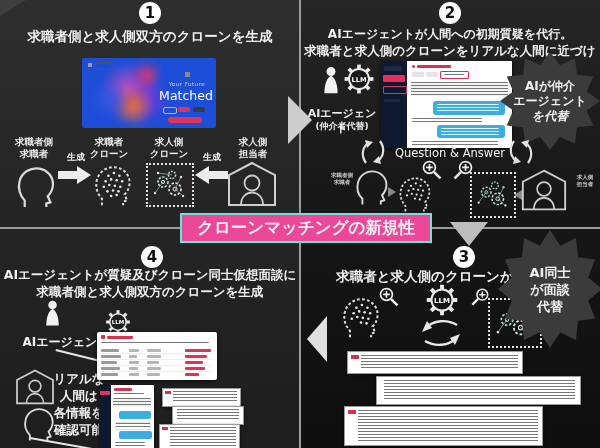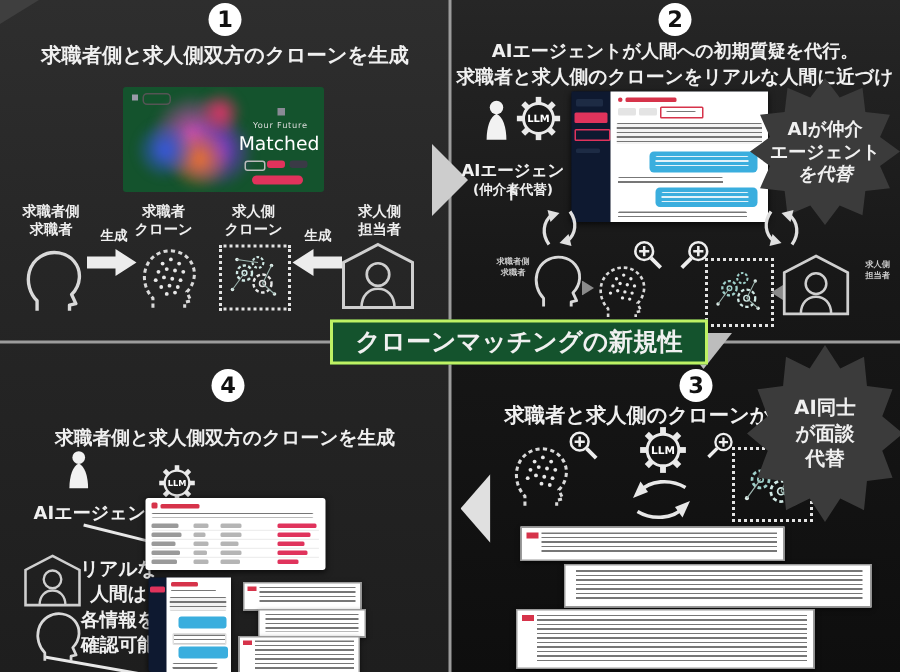--- a/index.html
+++ b/index.html
@@ -38,21 +38,21 @@
   <div class="abs" style="left:299px;top:0;width:2px;height:448px;background:#9c9c9c;"></div>
   <div class="abs" style="left:0;top:227px;width:600px;height:2px;background:#9c9c9c;"></div>
 
   <div class="abs tri-r" style="left:288px;top:96px;width:24px;height:48px;"></div>
   <div class="abs tri-d" style="left:450px;top:222px;width:38px;height:24px;"></div>
   <div class="abs tri-l" style="left:307px;top:316px;width:20px;height:46px;z-index:6;"></div>
 
   <div class="abs stepnum" style="left:139px;top:2px;">1</div>
   <div class="abs ctr b" style="left:0;top:28px;width:300px;font-size:13.5px;">求職者側と求人側双方のクローンを生成</div>
 
-  <div class="abs" style="left:82px;top:58px;width:134px;height:70px;background:#14532d;overflow:hidden;border-radius:2px;">
+  <div class="abs" style="left:82px;top:58px;width:134px;height:70px;background:#1d4ed8;overflow:hidden;border-radius:2px;">
     <div class="abs" style="left:18px;top:4px;width:58px;height:58px;border-radius:50%;background:radial-gradient(circle,#d94fc0 0%,rgba(217,79,192,0) 70%);filter:blur(3px);"></div>
     <div class="abs" style="left:38px;top:18px;width:50px;height:50px;border-radius:50%;background:radial-gradient(circle,#7a35e0 0%,rgba(122,53,224,0) 70%);filter:blur(3px);"></div>
     <div class="abs" style="left:28px;top:28px;width:46px;height:40px;border-radius:50%;background:radial-gradient(circle,#e8732e 0%,rgba(232,115,46,0) 70%);filter:blur(3px);"></div>
     <div class="abs" style="left:8px;top:22px;width:40px;height:40px;border-radius:50%;background:radial-gradient(circle,#3558e0 0%,rgba(53,88,224,0) 70%);filter:blur(3px);"></div>
     <div class="abs" style="left:50px;top:2px;width:30px;height:30px;border-radius:50%;background:radial-gradient(circle,#e0356a 0%,rgba(224,53,106,0) 70%);filter:blur(3px);"></div>
     <div class="abs" style="left:6px;top:5px;width:4px;height:4px;background:#9a9aa8;"></div>
     <div class="abs" style="left:13px;top:4px;width:17px;height:6px;border:1px solid #555;border-radius:3px;"></div>
     <div class="abs" style="left:103px;top:14px;width:5px;height:5px;background:#8a8a96;"></div>
     <div class="abs ctr" style="left:78px;top:23px;width:54px;font-size:5.5px;color:#ddd;letter-spacing:.5px;">Your Future</div>
     <div class="abs ctr" style="left:74px;top:30px;width:60px;font-size:12.5px;color:#fff;">Matched</div>
@@ -223,20 +223,21 @@
     </svg>
   </div>
   <div class="abs" style="left:506px;top:138px;width:30px;height:28px;transform:scaleX(-1);">
     <svg width="30" height="28" viewBox="0 0 30 28">
       <path d="M8 25 C3 18 4 10 10 5" stroke="#e0e0e0" stroke-width="2.2" fill="none"></path>
         <polygon points="7,2 15,4 9,10" fill="#e0e0e0"></polygon>
       <path d="M22 3 C27 10 26 18 20 23" stroke="#e0e0e0" stroke-width="2.2" fill="none"></path>
         <polygon points="23,26 15,24 21,18" fill="#e0e0e0"></polygon>
     </svg>
   </div>
+  <div class="abs ctr" style="left:390px;top:146px;width:120px;font-size:11.5px;color:#f5f5f5;">Question &amp; Answer</div>
 
   <div class="abs tiny-label" style="left:329px;top:172px;width:26px;">
     <div>求職者側</div>
     <div>求職者</div>
   </div>
   <div class="abs" style="left:352px;top:164px;width:40px;height:44px;">
     <svg width="40" height="44" viewBox="0 0 50 50">
         <path d="M13 48 L13 41 C8 36 5.5 28 7.5 20.5 C10 11 19 5.5 28.5 7 C37.5 8.5 43.5 16 43 24.5 C42.7 29.5 40.5 33.5 37.5 36.5 L40.5 43 L36 44 L36 48" fill="none" stroke="#d9d9d9" stroke-width="2.4" stroke-linejoin="round"></path>
       </svg>
   </div>
@@ -301,22 +302,22 @@
       <polygon points="25,2 48,14 48,44 2,44 2,14" fill="none" stroke="#cfcfcf" stroke-width="2"></polygon>
       <circle cx="25" cy="22" r="7.5" fill="none" stroke="#cfcfcf" stroke-width="1.8"></circle>
       <path d="M14 44 C14 36 19 31.5 25 31.5 C31 31.5 36 36 36 44" fill="none" stroke="#cfcfcf" stroke-width="1.8"></path>
     </svg>
   </div>
   <div class="abs tiny-label" style="left:572px;top:174px;width:26px;">
     <div>求人側</div>
     <div>担当者</div>
   </div>
 
-  <div class="abs ctr b" style="left:180px;top:213px;width:248px;height:26px;border:2px solid #bef264;background:#14532d;z-index:5;
-              font-size:16.5px;line-height:26px;margin-left:40px;">
+  <div class="abs ctr b" style="left:180px;top:213px;width:248px;height:26px;border:2px solid #5eead4;background:#ec4899;z-index:5;
+              font-size:16.5px;line-height:26px;">
     <span>クローンマッチングの新規性</span>
   </div>
 
   <div class="abs stepnum" style="left:453px;top:246px;">3</div>
   <div class="abs ctr b" style="left:312px;top:268px;width:280px;font-size:13.5px;">求職者と求人側のクローンが仮想面談</div>
 
   <div class="abs" style="left:338px;top:292px;width:46px;height:48px;">
     <svg width="46" height="48" viewBox="0 0 50 50">
       <path d="M13 48 L13 41 C8 36 5.5 28 7.5 20.5 C10 11 19 5.5 28.5 7 C37.5 8.5 43.5 16 43 24.5 C42.7 29.5 40.5 33.5 37.5 36.5 L40.5 43 L36 44 L36 48" fill="none" stroke="#d9d9d9" stroke-width="2.2" stroke-dasharray="3 2.4" stroke-linejoin="round"></path>
       <g fill="#e8e8e8">
@@ -408,20 +409,21 @@
   </div>
   <div class="abs white-card" style="left:376px;top:376px;width:203px;height:27px;">
     <div class="abs mlines" style="left:7px;top:3px;width:191px;height:21px;"></div>
   </div>
   <div class="abs white-card" style="left:344px;top:406px;width:197px;height:38px;">
     <span class="redtag abs" style="left:3px;top:3px;"></span>
     <div class="abs mlines" style="left:13px;top:3px;width:180px;height:32px;"></div>
   </div>
 
   <div class="abs stepnum" style="left:141px;top:246px;">4</div>
+  <div class="abs ctr b" style="left:2px;top:267px;width:296px;font-size:12.5px;">AIエージェントが質疑及びクローン同士仮想面談に</div>
   <div class="abs ctr b" style="left:2px;top:284px;width:296px;font-size:12.5px;">求職者側と求人側双方のクローンを生成</div>
 
   <div class="abs" style="left:44px;top:298px;width:17px;height:30px;">
     <svg width="17" height="30" viewBox="0 0 30 44">
         <circle cx="15" cy="8" r="7.5" fill="#f2f2f2"></circle>
         <path d="M15 15 C22 18 26 30 26 44 L4 44 C4 30 8 18 15 15 Z" fill="#f2f2f2"></path>
       </svg>
   </div>
   <div class="abs" style="left:104px;top:308px;width:28px;height:28px;">
     <svg width="28" height="28" viewBox="0 0 46 46">

